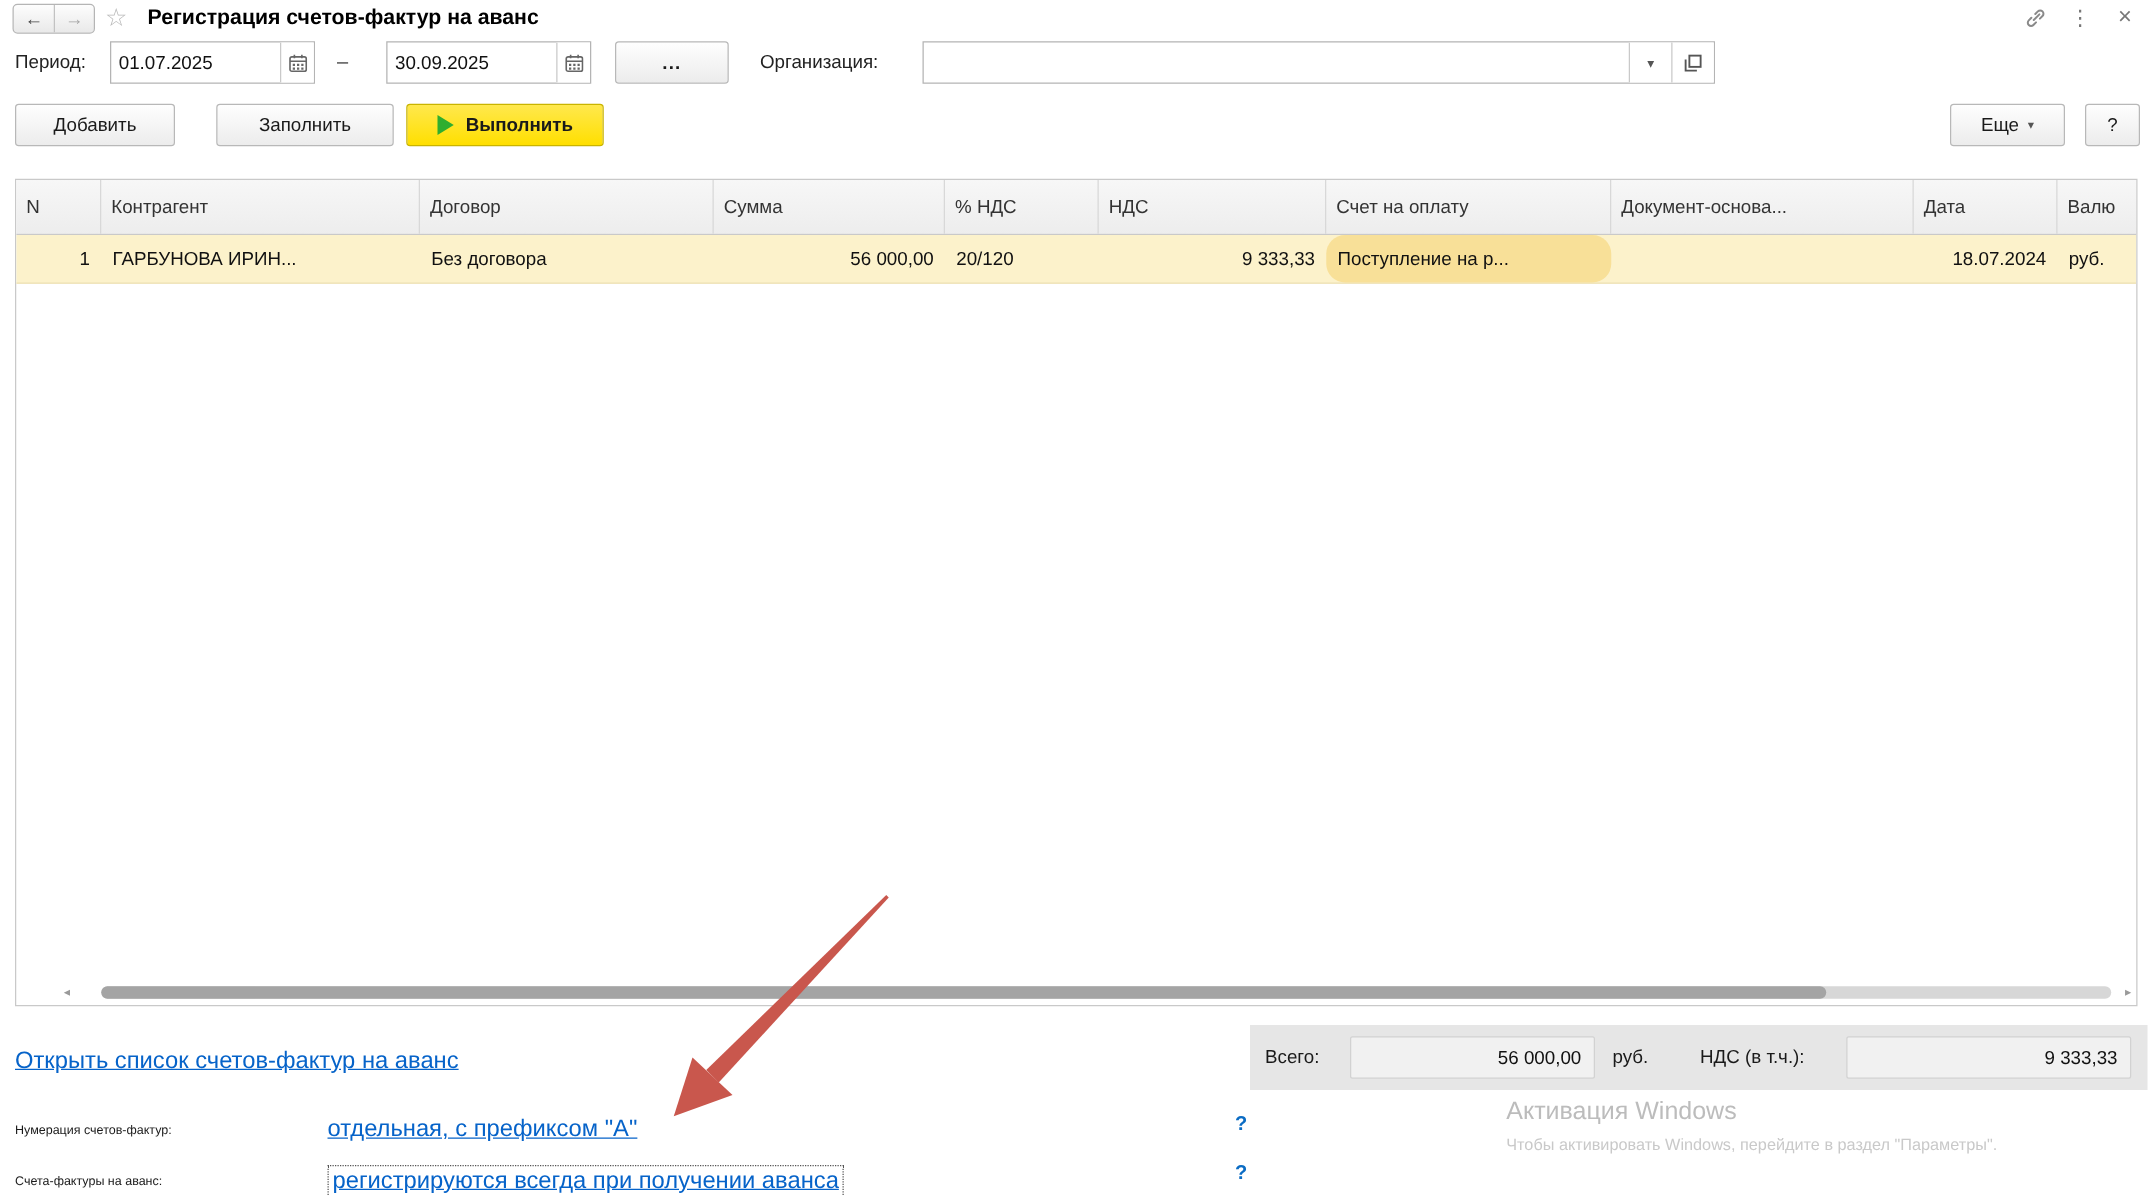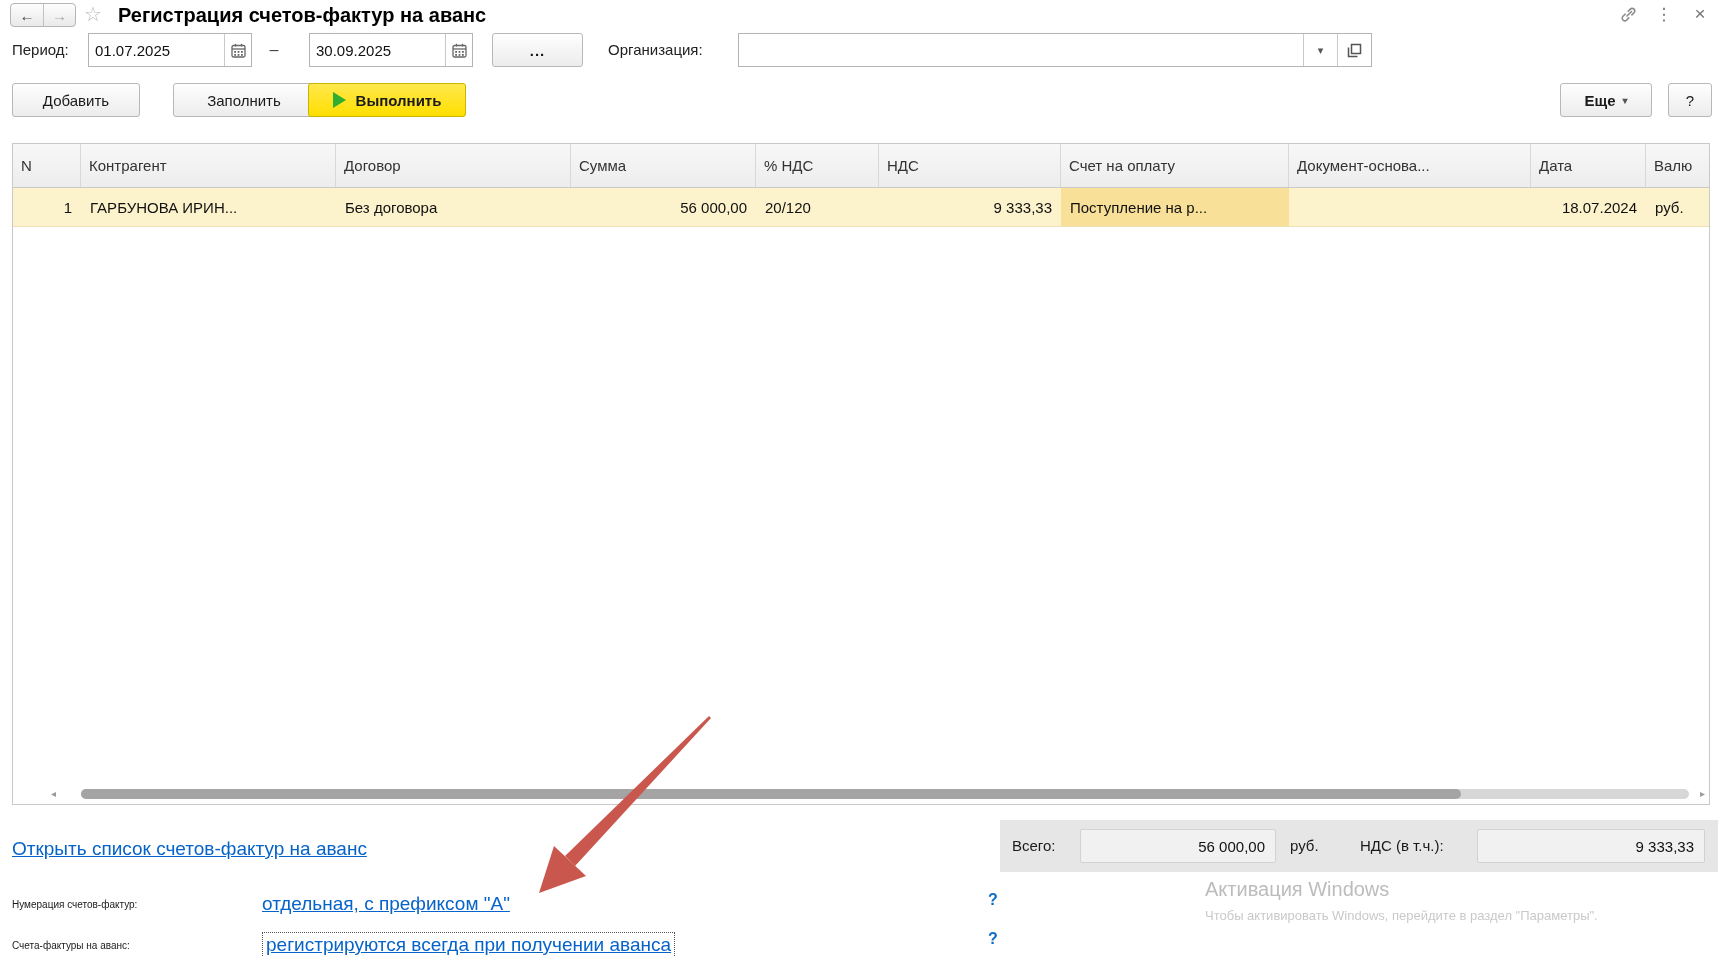--- a/index.html
+++ b/index.html
@@ -5,21 +5,21 @@
   * { margin:0; padding:0; box-sizing:border-box; }
   html,body { width:1718px; height:957px; background:#fff; overflow:hidden;
     font-family:"Liberation Sans", sans-serif; color:#1a1a1a; }
 
   
   .titlebar { position:absolute; left:0; top:0; width:1718px; height:30px; background:#fff; }
   .navgroup { position:absolute; left:10px; top:3px; display:flex; border:1px solid #b5b5b5; border-radius:4px; overflow:hidden; background:linear-gradient(#fdfdfd,#e9e9e9); }
   .navbtn { width:32px; height:22px; display:flex; align-items:center; justify-content:center; font-size:15px; color:#444; }
   .navbtn + .navbtn { border-left:1px solid #c2c2c2; color:#a6a6a6; }
   .star { position:absolute; left:84px; top:2px; font-size:20px; color:#b9b9b9; }
-  .wtitle { position:absolute; left:118px; top:4px; font-size:20px; font-weight:bold; color:#000; }
+  .wtitle { position:absolute; left:118px; top:4px; font-size:17px; font-weight:bold; color:#000; }
   .topicons { position:absolute; right:8px; top:2px; display:flex; gap:16px; align-items:center; height:24px; }
   .topico { color:#8a8a8a; font-size:15px; display:flex; align-items:center; justify-content:center; width:20px; height:20px; }
 
   
   .filters { position:absolute; left:0; top:33px; width:1718px; height:34px; }
   .flabel { position:absolute; top:0; height:34px; line-height:34px; font-size:15px; color:#222; }
   .datefield { position:absolute; top:0; height:34px; border:1px solid #b4b4b4; background:#fff; display:flex;gap:20px; }
   .datefield input { border:0; outline:0; flex:1; font:15px "Liberation Sans",sans-serif; padding:0 6px; color:#111; min-width:0; background:transparent; }
   .calbtn { width:27px; border-left:1px solid #c9c9c9; display:flex; align-items:center; justify-content:center; background:#fff; }
   .dash { position:absolute; left:259px; top:0; width:30px; text-align:center; line-height:34px; font-size:16px; color:#444; }
@@ -37,21 +37,21 @@
   .carat { font-size:10px; color:#555; margin-left:7px; }
 
   
   .tbl { position:absolute; left:12px; top:143px; width:1698px; height:662px; border:1px solid #c9c9c9; background:#fff; overflow:hidden; }
   .thead { display:grid; grid-template-columns:68px 255px 235px 185px 123px 182px 228px 242px 115px 1fr; height:44px; background:linear-gradient(#f7f7f7,#ededed); border-bottom:1px solid #c9c9c9; }
   .th { padding:0 8px; font-size:15px; color:#333; display:flex; align-items:center; border-right:1px solid #d8d8d8; overflow:hidden; white-space:nowrap; }
   .th:last-child { border-right:0; }
   .trow { display:grid; grid-template-columns:68px 255px 235px 185px 123px 182px 228px 242px 115px 1fr; height:39px; background:#fcf2cb; border-bottom:1px solid #ece0b4; }
   .td { padding:0 9px; font-size:15px; color:#111; display:flex; align-items:center; overflow:hidden; white-space:nowrap; }
   .td.r { justify-content:flex-end; }
-  .td.sel { background:#f8e098; }
+  .td.sel { background:#f8e098;border-radius:15px; }
   .hscroll { position:absolute; left:0; right:0; bottom:3px; height:14px; }
   .sarrow { position:absolute; top:1px; font-size:10px; color:#9a9a9a; }
   .strack { position:absolute; left:68px; right:20px; top:2px; height:10px; background:#d7d7d7; border-radius:5px; }
   .sthumb { position:absolute; left:0; top:0; width:1380px; height:10px; background:#a4a4a4; border-radius:5px; }
 
   
   a.lnk { color:#0663c9; text-decoration:underline; font-size:19px; cursor:pointer; }
   .flrow { position:absolute; left:12px; font-size:15px; display:flex; align-items:center; }
   .flab { width:250px; font-size:10px; color:#1a1a1a; }
   .dotted { border:1px dotted #555; padding:1px 3px; }
@@ -151,25 +151,25 @@
           <rect x="4.5" y="1.5" width="9" height="9" fill="none" stroke="#555" stroke-width="1.5"></rect>
           <path d="M10.5 13.5 H1.5 V4.5" fill="none" stroke="#555" stroke-width="1.5"></path>
         </svg>
     </div>
   </div>
 </div>
 
 <div class="toolbar">
   <button class="btn tbtn" style="left:12px; width:128px;">Добавить</button>
   <button class="btn tbtn" style="left:173px; width:142px;">Заполнить</button>
-  <button class="btn tbtn runbtn" style="left:308px; width:158px;">
+  <button class="btn tbtn runbtn" style="left:325px; width:158px;">
     <span class="play"></span>
     <span>Выполнить</span>
   </button>
-  <button class="btn tbtn" style="left:1560px; width:92px;font-weight:bold;">
+  <button class="btn tbtn" style="left:1560px; width:92px;">
     <span>Еще</span>
     <span class="carat">▾</span>
   </button>
   <button class="btn tbtn" style="left:1668px; width:44px;">?</button>
 </div>
 
 <div class="tbl">
   <div class="thead">
     <div class="th">N</div>
     <div class="th">Контрагент</div>

